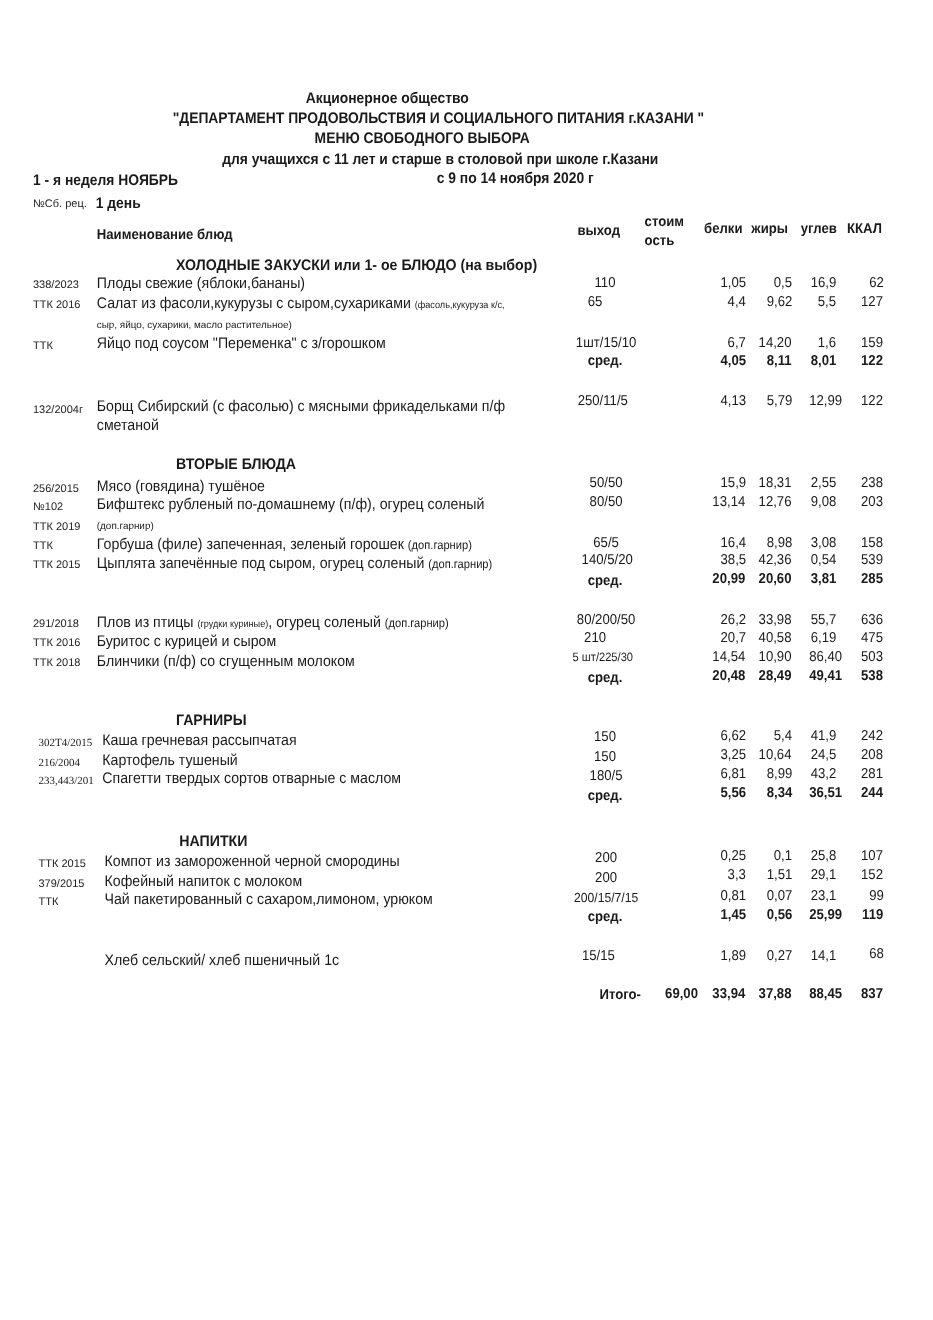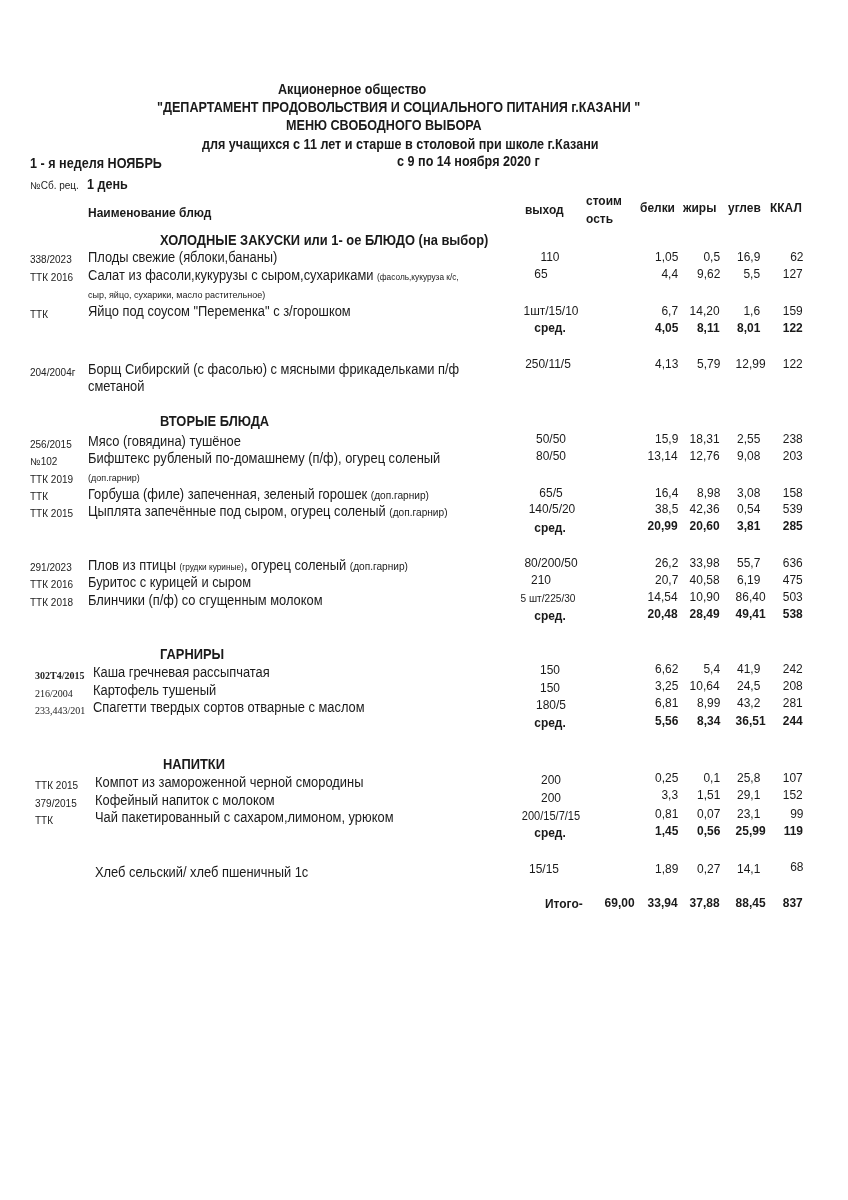--- a/index.html
+++ b/index.html
@@ -72,21 +72,21 @@
 
 <div>
   <div class="abs yield b" style="left:505px;top:320px;">сред.</div>
   <div class="abs num b" style="right:170px;top:320px;">4,05</div>
   <div class="abs num b" style="right:128px;top:320px;">8,11</div>
   <div class="abs num b" style="right:88px;top:320px;">8,01</div>
   <div class="abs num b" style="right:45px;top:320px;">122</div>
 </div>
 
 <div>
-  <div class="abs code" style="left:30px;top:367px;">204/2004г</div>
+  <div class="abs code" style="left:30px;top:367px;">132/2004г</div>
   <div class="abs name" style="left:88px;top:361px;">Борщ Сибирский (с фасолью) с мясными фрикадельками п/ф</div>
   <div class="abs name" style="left:88px;top:378px;">сметаной</div>
   <div class="abs yield" style="left:503px;top:356px;">250/11/5</div>
   <div class="abs num" style="right:170px;top:356px;">4,13</div>
   <div class="abs num" style="right:128px;top:356px;">5,79</div>
   <div class="abs num" style="right:82px;top:356px;">12,99</div>
   <div class="abs num" style="right:45px;top:356px;">122</div>
 </div>
 
 <div class="abs sect" style="left:160px;top:413px;">ВТОРЫЕ  БЛЮДА</div>
@@ -135,21 +135,21 @@
 
 <div>
   <div class="abs yield b" style="left:505px;top:520px;">сред.</div>
   <div class="abs num b" style="right:170px;top:518px;">20,99</div>
   <div class="abs num b" style="right:128px;top:518px;">20,60</div>
   <div class="abs num b" style="right:88px;top:518px;">3,81</div>
   <div class="abs num b" style="right:45px;top:518px;">285</div>
 </div>
 
 <div>
-  <div class="abs code" style="left:30px;top:562px;">291/2023</div>
+  <div class="abs code" style="left:30px;top:562px;">291/2018</div>
   <div class="abs name" style="left:88px;top:557px;"><span>Плов из птицы</span> <span class="small">(грудки куриные)</span><span>, огурец соленый</span> <span class="small" style="font-size:11px">(доп.гарнир)</span></div>
   <div class="abs yield" style="left:506px;top:555px;">80/200/50</div>
   <div class="abs num" style="right:170px;top:555px;">26,2</div>
   <div class="abs num" style="right:128px;top:555px;">33,98</div>
   <div class="abs num" style="right:88px;top:555px;">55,7</div>
   <div class="abs num" style="right:45px;top:555px;">636</div>
 </div>
 
 <div>
   <div class="abs code" style="left:30px;top:579px;">ТТК 2016</div>
@@ -175,21 +175,21 @@
   <div class="abs yield b" style="left:505px;top:608px;">сред.</div>
   <div class="abs num b" style="right:170px;top:606px;">20,48</div>
   <div class="abs num b" style="right:128px;top:606px;">28,49</div>
   <div class="abs num b" style="right:82px;top:606px;">49,41</div>
   <div class="abs num b" style="right:45px;top:606px;">538</div>
 </div>
 
 <div class="abs sect" style="left:160px;top:646px;">ГАРНИРЫ</div>
 
 <div>
-  <div class="abs code" style="left:35px;top:670px;font-family:'Liberation Serif',serif;font-weight:bold;">302Т4/2015</div>
+  <div class="abs code" style="left:35px;top:670px;font-family:'Liberation Serif',serif;">302Т4/2015</div>
   <div class="abs name" style="left:93px;top:664px;">Каша гречневая  рассыпчатая</div>
   <div class="abs yield" style="left:505px;top:662px;">150</div>
   <div class="abs num" style="right:170px;top:661px;">6,62</div>
   <div class="abs num" style="right:128px;top:661px;">5,4</div>
   <div class="abs num" style="right:88px;top:661px;">41,9</div>
   <div class="abs num" style="right:45px;top:661px;">242</div>
 </div>
 
 <div>
   <div class="abs code" style="left:35px;top:688px;font-family:'Liberation Serif',serif;">216/2004</div>

